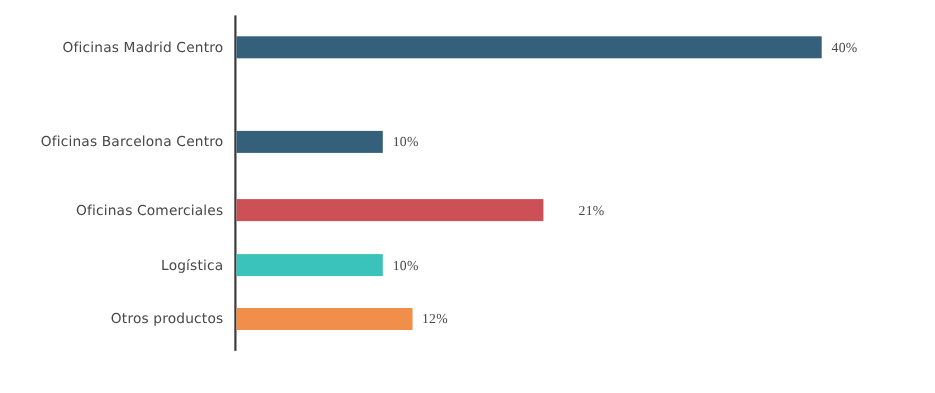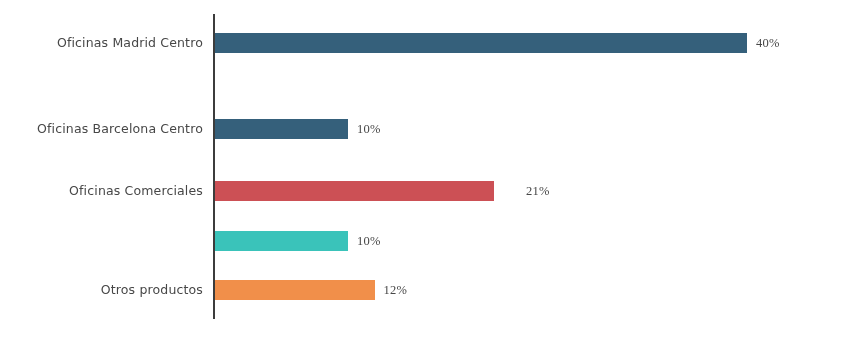--- a/index.html
+++ b/index.html
@@ -85,20 +85,21 @@
   </div>
 
 
   <div class="bar-row" style="top:181px;">
     <div class="cat-label">Oficinas Comerciales</div>
     <div class="bar" style="width: 279.3px; background: rgb(204, 80, 85);"></div>
     <div class="value-label" style="left: 526px;">21%</div>
   </div>
 
   <div class="bar-row" style="top:231px;">
+    <div class="cat-label">Logística</div>
     <div class="bar" style="width: 133px; background: rgb(58, 195, 186);"></div>
     <div class="value-label" style="left: 357px;">10%</div>
   </div>
 
   <div class="bar-row" style="top:280px;">
     <div class="cat-label">Otros productos</div>
     <div class="bar" style="width: 159.6px; background: rgb(241, 143, 74);"></div>
     <div class="value-label" style="left: 383.6px;">12%</div>
   </div>
 

